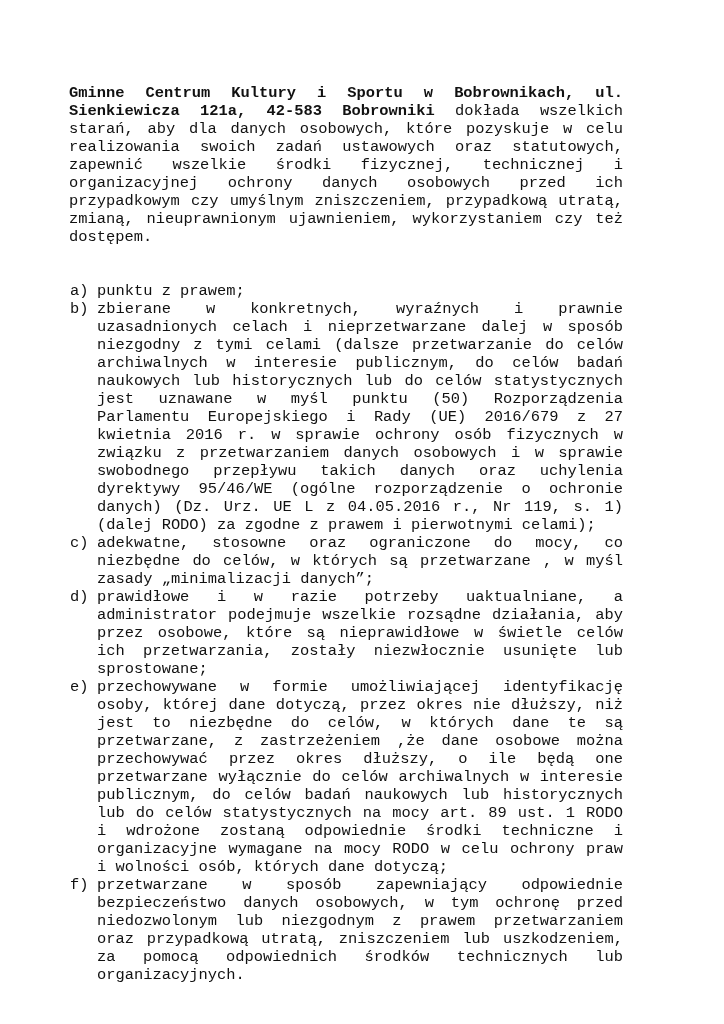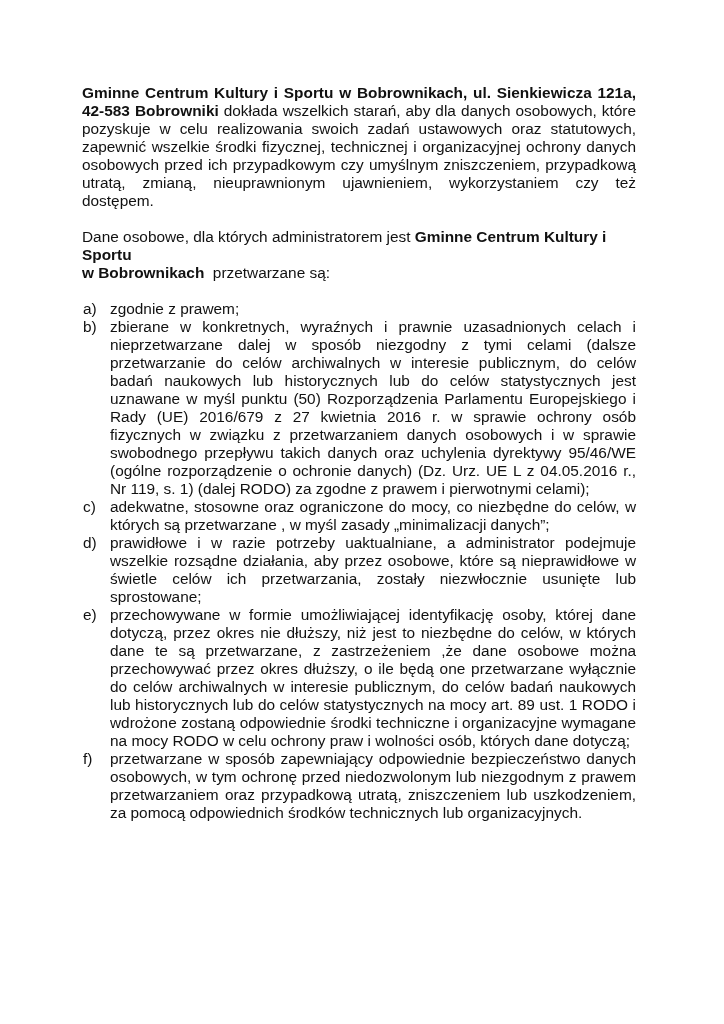--- a/index.html
+++ b/index.html
@@ -1,22 +1,22 @@
 <!DOCTYPE html>
 <html><head>
   <meta charset="utf-8">
   <style>
     html, body { margin: 0; padding: 0; background: #ffffff; }
     body { width: 724px; height: 1024px; position: relative; overflow: hidden; }
     .page {
       position: absolute;
-      left: 82px;
+      left: 69px;
       top: 84px;
       width: 554px;
-      font-family: Liberation Sans, sans-serif;
+      font-family: Liberation Mono, monospace;
       font-size: 15.4px;
       line-height: 18px;
       color: #111111;
     }
     p { margin: 0; text-align: justify; }
     .spacer { height: 18px; }
     .intro2 { text-align: left; }
     b { font-weight: bold; }
     ol.list { list-style: none; margin: 0; padding: 0; }
     ol.list li {
@@ -31,25 +31,24 @@
     }
   </style>
 </head>
 <body>
 
 <div class="page">
   <p><b>Gminne Centrum Kultury i Sportu w Bobrownikach, ul. Sienkiewicza 121a, 42-583 Bobrowniki</b><span> dokłada wszelkich starań, aby dla danych osobowych, które pozyskuje w celu realizowania swoich zadań ustawowych oraz statutowych, zapewnić wszelkie środki fizycznej, technicznej i organizacyjnej ochrony danych osobowych przed ich przypadkowym czy umyślnym zniszczeniem, przypadkową utratą, zmianą, nieuprawnionym ujawnieniem, wykorzystaniem czy też dostępem.</span></p>
 
   <div class="spacer"></div>
 
-  <p class="intro2"><span>Dane osobowe, dla których administratorem jest </span><b>Gminne Centrum Kultury i Sportu</b><br><b>w Bobrownikach</b><span style="white-space: pre;">  przetwarzane są:</span></p>
 
   <div class="spacer"></div>
 
   <ol class="list">
-    <li><span class="marker">a)</span><span>zgodnie z prawem;</span></li>
+    <li><span class="marker">a)</span><span>punktu z prawem;</span></li>
     <li><span class="marker">b)</span><span>zbierane w konkretnych, wyraźnych i prawnie uzasadnionych celach i nieprzetwarzane dalej w sposób niezgodny z tymi celami (dalsze przetwarzanie do celów archiwalnych w interesie publicznym, do celów badań naukowych lub historycznych lub do celów statystycznych jest uznawane w myśl punktu (50) Rozporządzenia Parlamentu Europejskiego i Rady (UE) 2016/679 z 27 kwietnia 2016 r. w sprawie ochrony osób fizycznych w związku z przetwarzaniem danych osobowych i w sprawie swobodnego przepływu takich danych oraz uchylenia dyrektywy 95/46/WE (ogólne rozporządzenie o ochronie danych) (Dz. Urz. UE L z 04.05.2016 r., Nr 119, s. 1) (dalej RODO) za zgodne z prawem i pierwotnymi celami);</span></li>
     <li><span class="marker">c)</span><span>adekwatne, stosowne oraz ograniczone do mocy, co niezbędne do celów, w których są przetwarzane , w myśl zasady „minimalizacji danych”;</span></li>
     <li><span class="marker">d)</span><span> prawidłowe i w razie potrzeby uaktualniane, a administrator podejmuje wszelkie rozsądne działania, aby przez osobowe, które są nieprawidłowe w świetle celów ich przetwarzania, zostały niezwłocznie usunięte lub sprostowane;</span></li>
     <li><span class="marker">e)</span><span>przechowywane w formie umożliwiającej identyfikację osoby, której dane dotyczą, przez okres nie dłuższy, niż jest to niezbędne do celów, w których dane te są przetwarzane, z zastrzeżeniem ,że dane osobowe można przechowywać przez okres dłuższy, o ile będą one przetwarzane wyłącznie do celów archiwalnych w interesie publicznym, do celów badań naukowych lub historycznych lub do celów statystycznych na mocy art. 89 ust. 1 RODO i wdrożone zostaną odpowiednie środki techniczne i organizacyjne wymagane na mocy RODO  w celu ochrony praw i wolności osób, których dane dotyczą;</span></li>
     <li><span class="marker">f)</span><span> przetwarzane w sposób zapewniający odpowiednie bezpieczeństwo danych osobowych, w tym ochronę przed niedozwolonym lub niezgodnym z prawem przetwarzaniem oraz przypadkową utratą, zniszczeniem lub uszkodzeniem, za pomocą odpowiednich środków technicznych lub organizacyjnych.</span></li>
   </ol>
 </div>
 
 </body></html>

